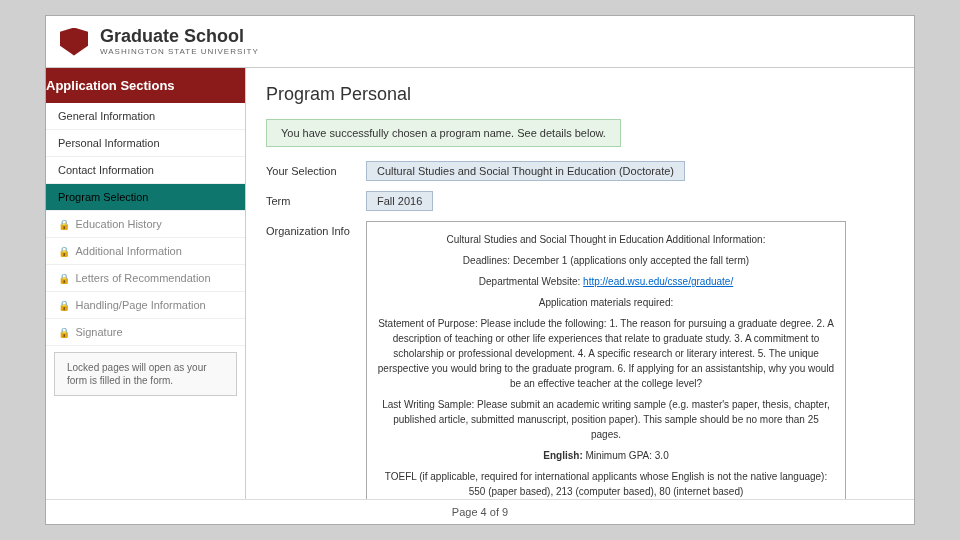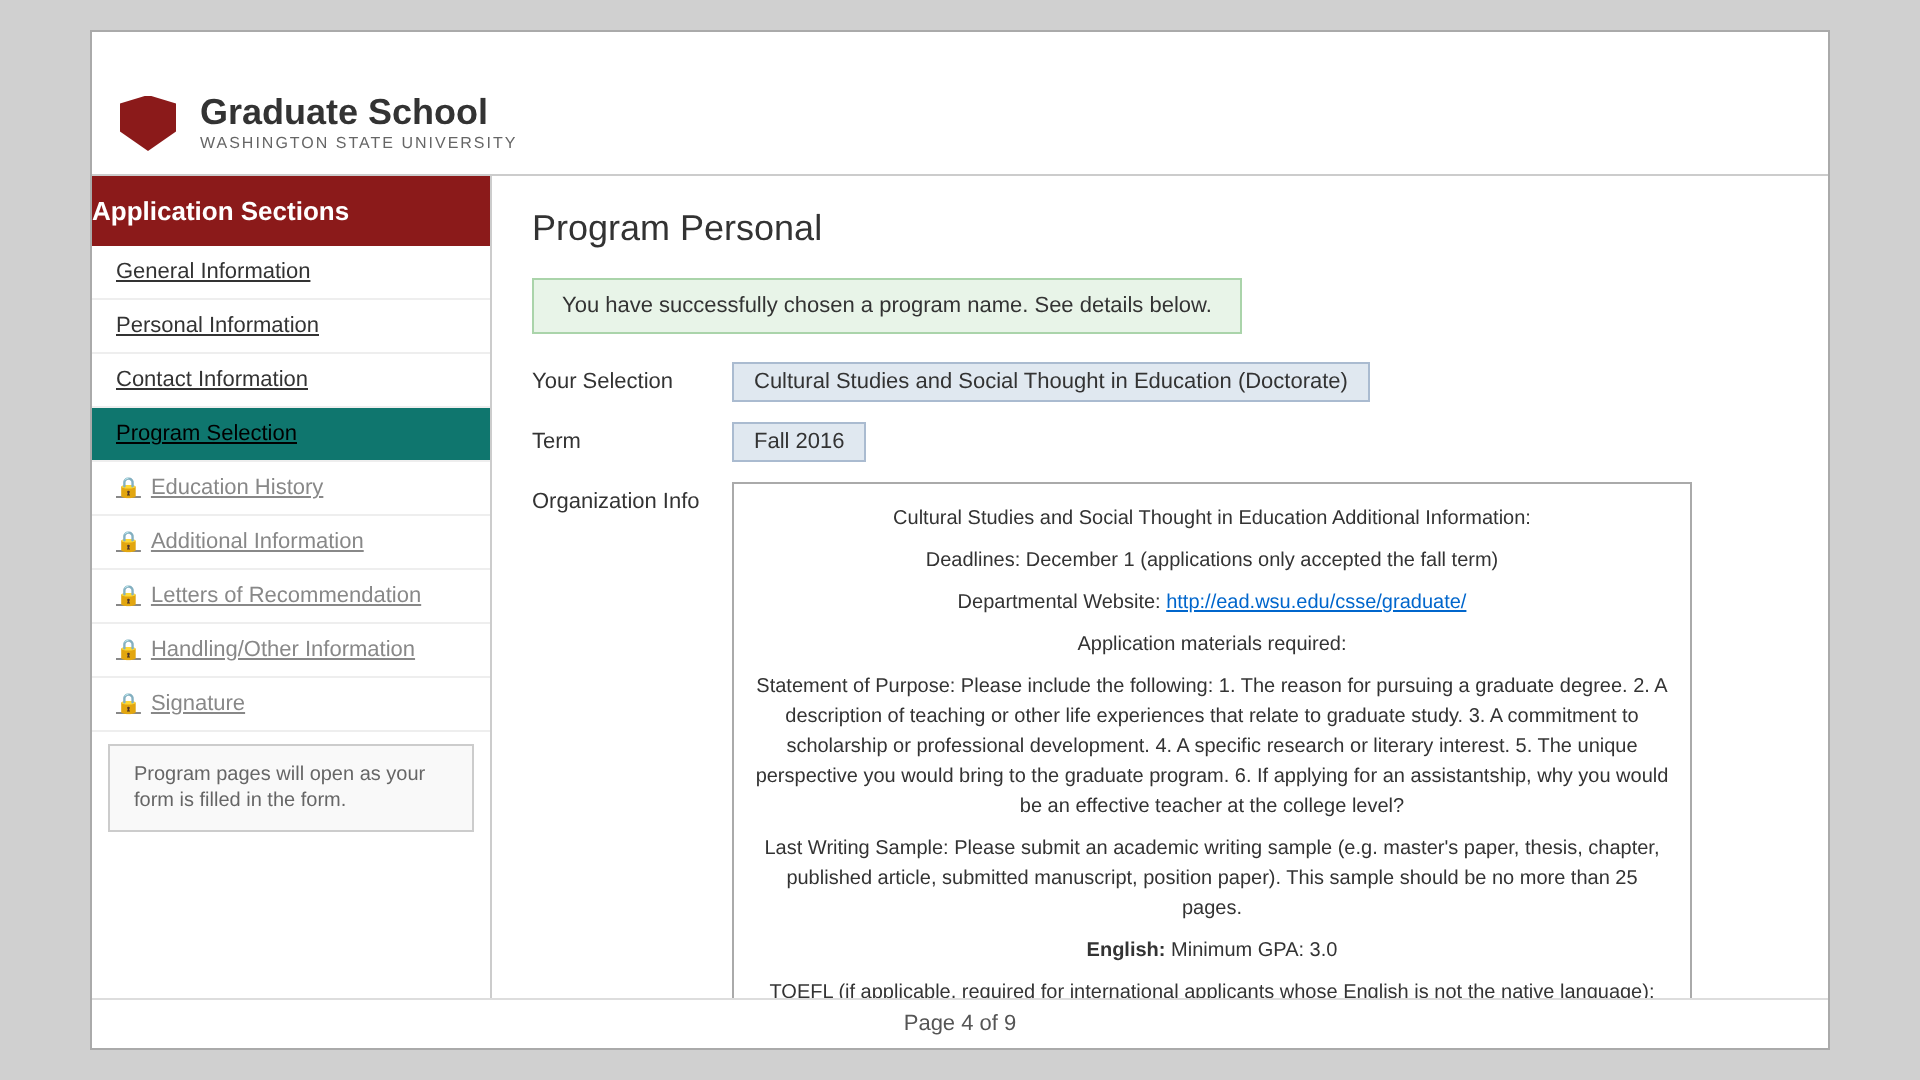--- a/index.html
+++ b/index.html
@@ -23,21 +23,20 @@
       flex-direction: column;
     }
     .header {
       background: #fff;
       border-bottom: 1px solid #ccc;
       padding: 8px 14px;
       display: flex;
       align-items: center;
       gap: 12px;
       height: 52px;
-      margin-top: 20px;
     }
     .logo-shield {
       width: 28px;
       height: 28px;
       background: #8b1a1a;
       clip-path: polygon(50% 0%, 100% 15%, 100% 65%, 50% 100%, 0% 65%, 0% 15%);
       display: flex;
       align-items: center;
       justify-content: center;
       flex-shrink: 0;
@@ -76,21 +75,20 @@
       padding: 10px 0;
       font-size: 13px;
       font-weight: bold;
     }
     .sidebar-item {
       padding: 7px 12px;
       font-size: 11px;
       color: #333;
       border-bottom: 1px solid #eee;
       cursor: pointer;
-      text-decoration: underline;
     }
     .sidebar-item.active {
       background: #0f766e;
       color: #000;
     }
     .sidebar-item.locked {
       color: #888;
       display: flex;
       align-items: center;
       gap: 5px;
@@ -218,28 +216,28 @@
       <div class="sidebar-item locked">
         <span class="lock-icon">🔒</span>
         <span>Additional Information</span>
       </div>
       <div class="sidebar-item locked">
         <span class="lock-icon">🔒</span>
         <span>Letters of Recommendation</span>
       </div>
       <div class="sidebar-item locked">
         <span class="lock-icon">🔒</span>
-        <span>Handling/Other Information</span>
+        <span>Handling/Page Information</span>
       </div>
       <div class="sidebar-item locked">
         <span class="lock-icon">🔒</span>
         <span>Signature</span>
       </div>
 
-      <div class="sidebar-locked-note">Program pages will open as your form is filled in the form.</div>
+      <div class="sidebar-locked-note">Locked pages will open as your form is filled in the form.</div>
     </div>
 
     <div class="main-content">
       <h2 class="page-title">Program Personal</h2>
 
       <div class="success-banner">You have successfully chosen a program name. See details below.</div>
 
       
       <div class="form-row">
         <span class="form-label">Your Selection</span>

